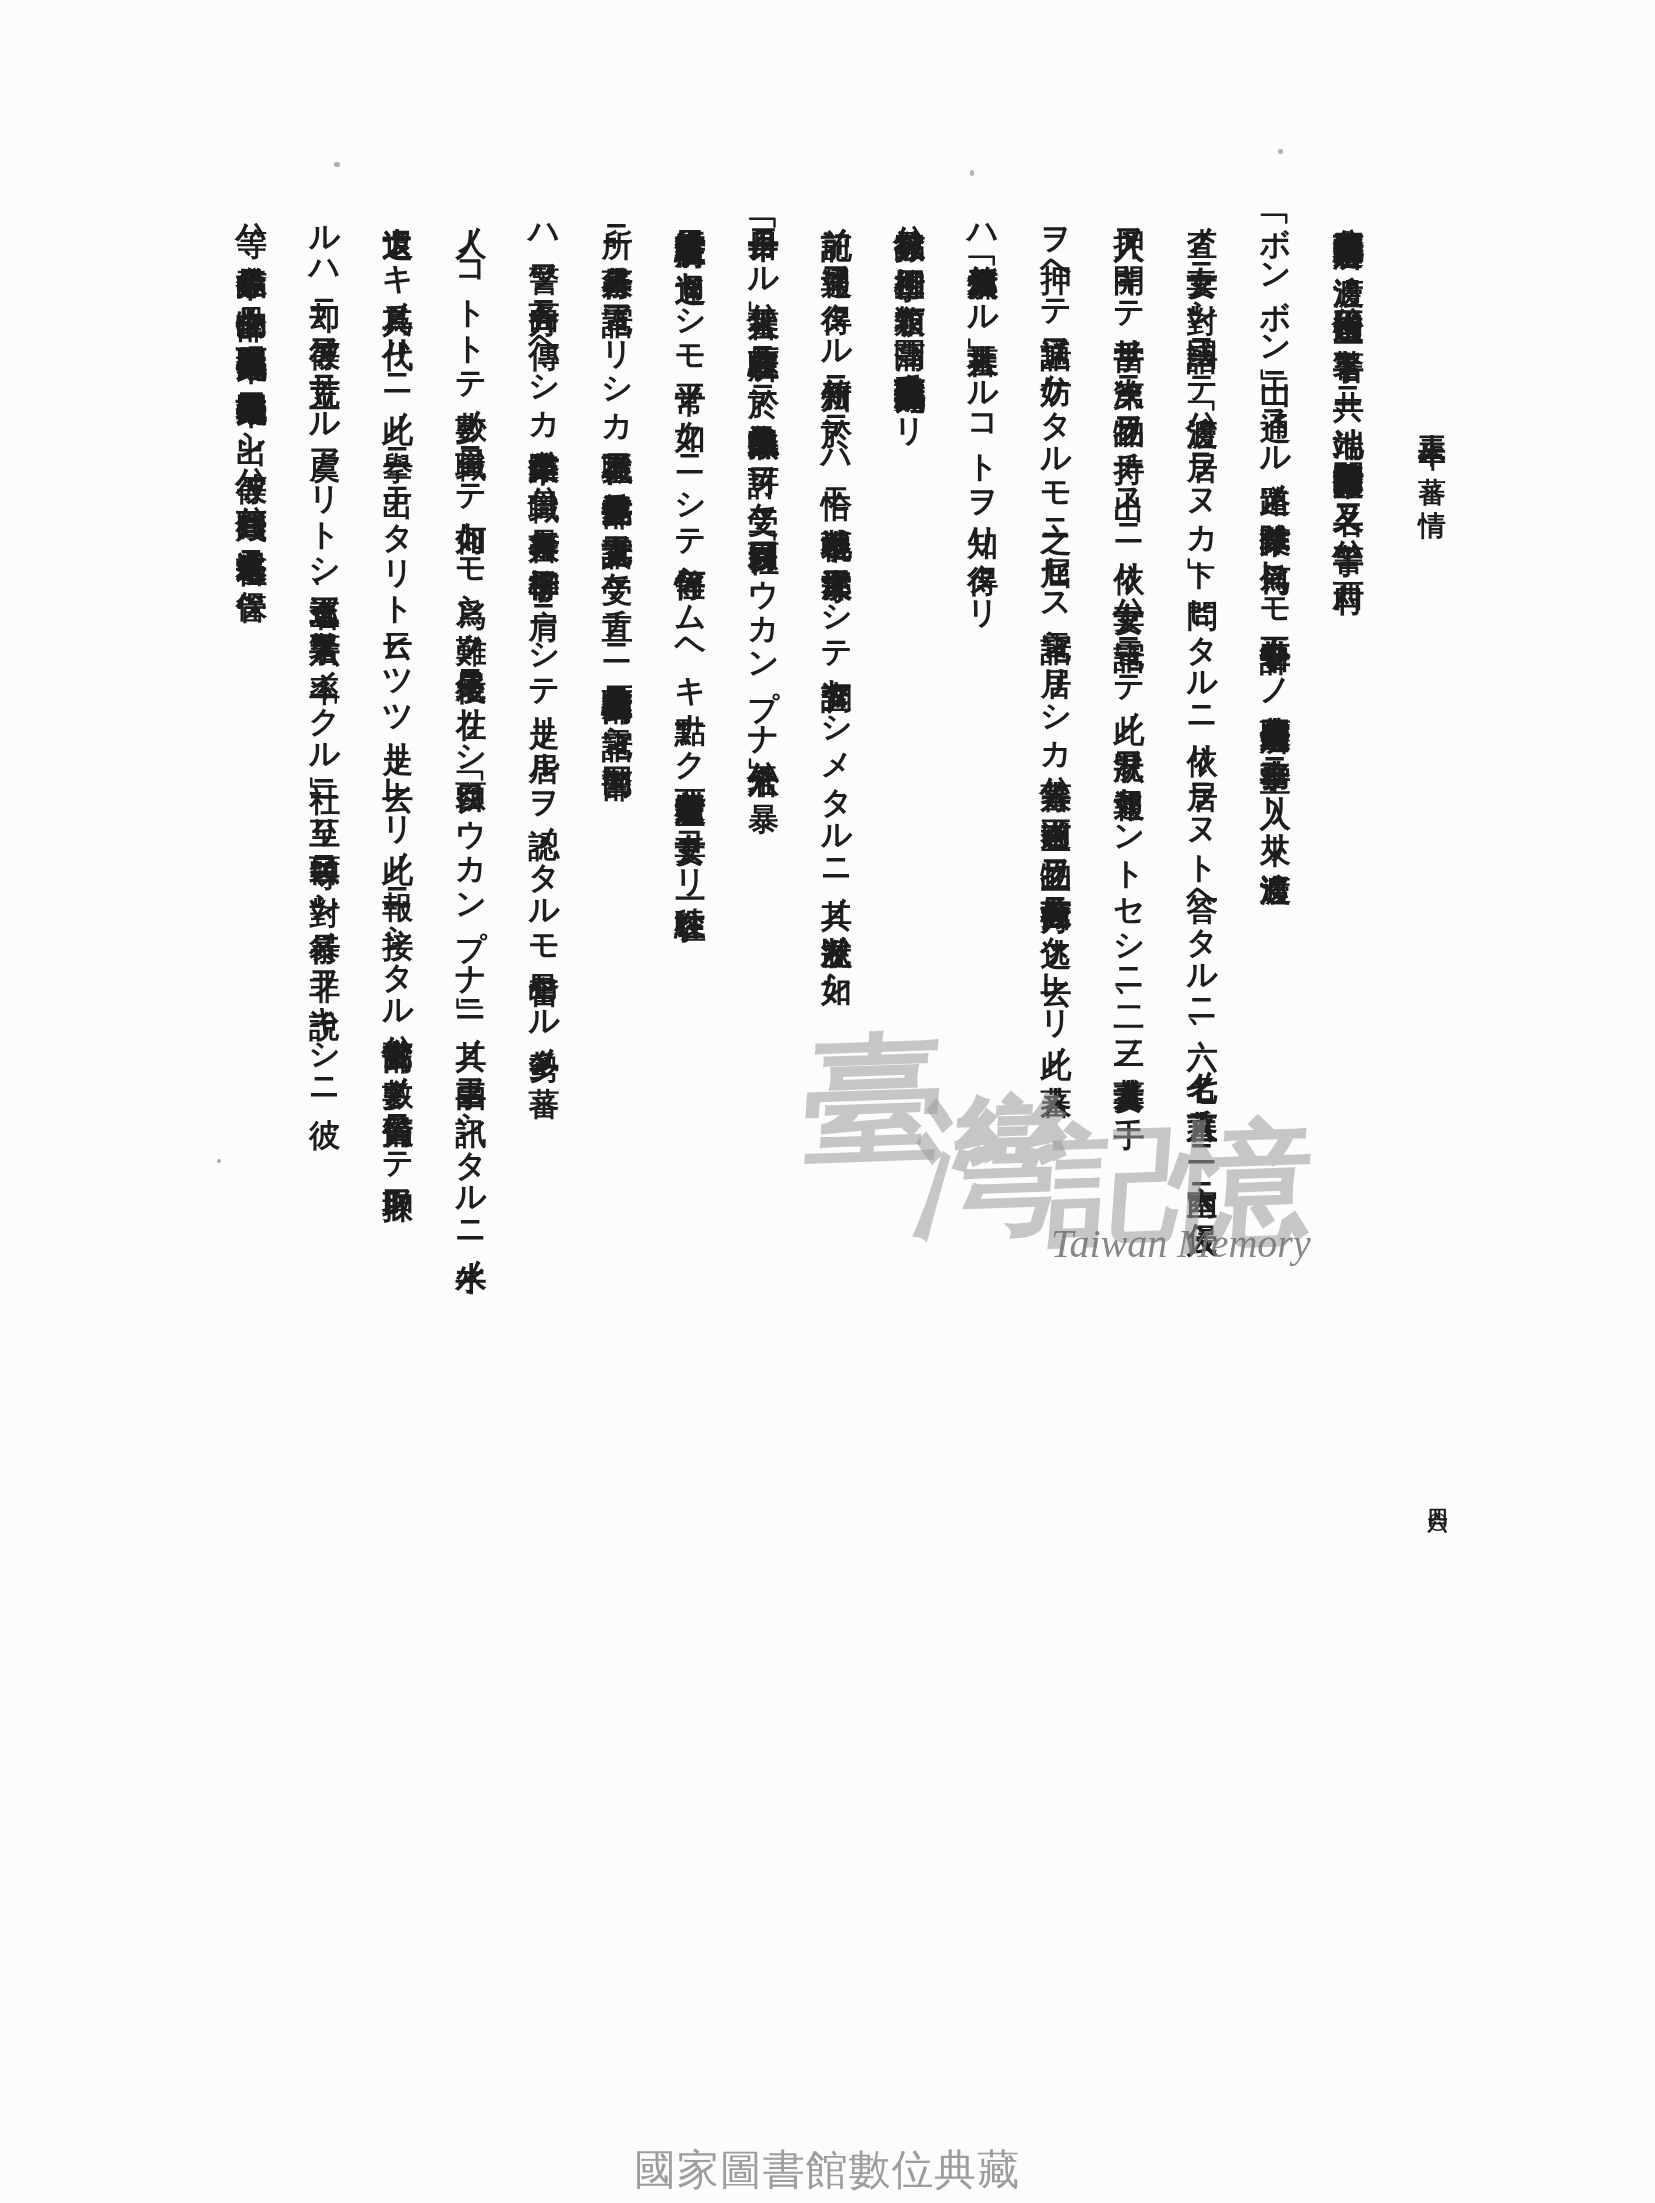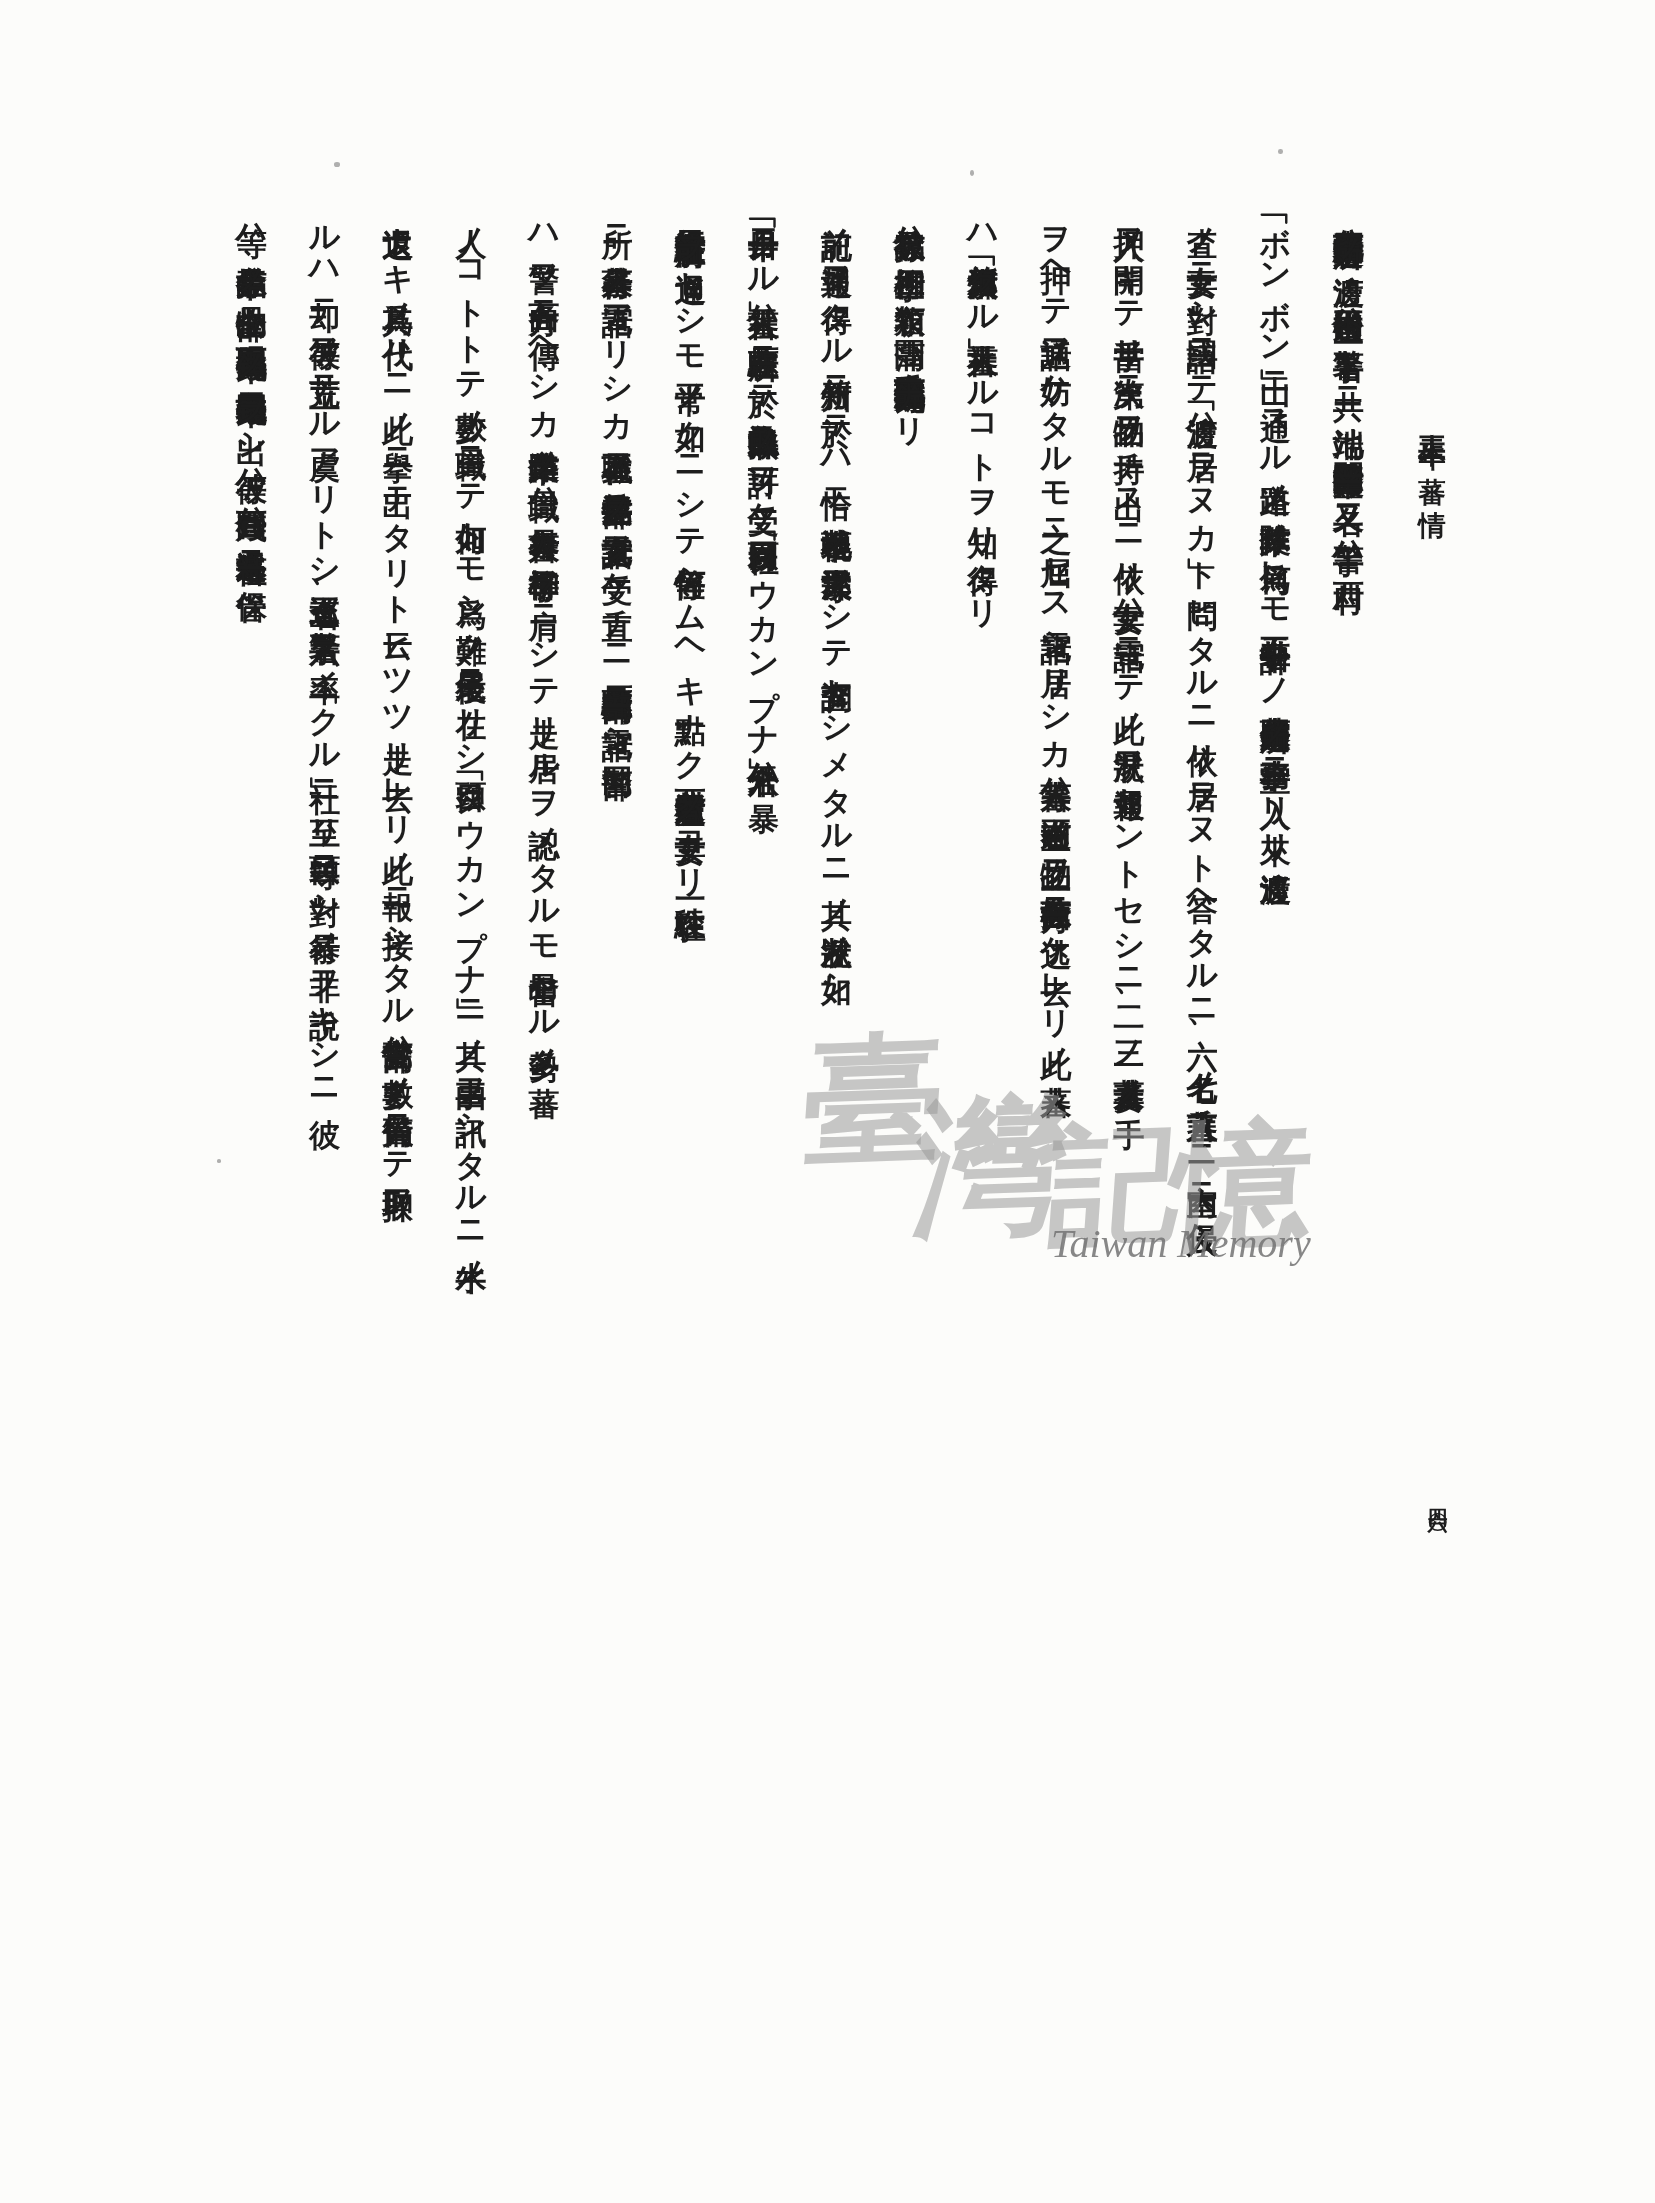--- a/index.html
+++ b/index.html
@@ -124,20 +124,21 @@
   </div>
 
   <div>
     <span class="watermark-char wm-1">臺</span>
     <span class="watermark-char wm-2">灣</span>
     <span class="watermark-char wm-3">記</span>
     <span class="watermark-char wm-4">憶</span>
     <span class="watermark-latin">Taiwan Memory</span>
   </div>
 
+  <div class="footer-caption">國家圖書館數位典藏</div>
 
   <div class="scan-speck speck-a"></div>
   <div class="scan-speck speck-b"></div>
   <div class="scan-speck speck-c"></div>
   <div class="scan-speck speck-d"></div>
 
 </div>
 
 
 </body></html>

